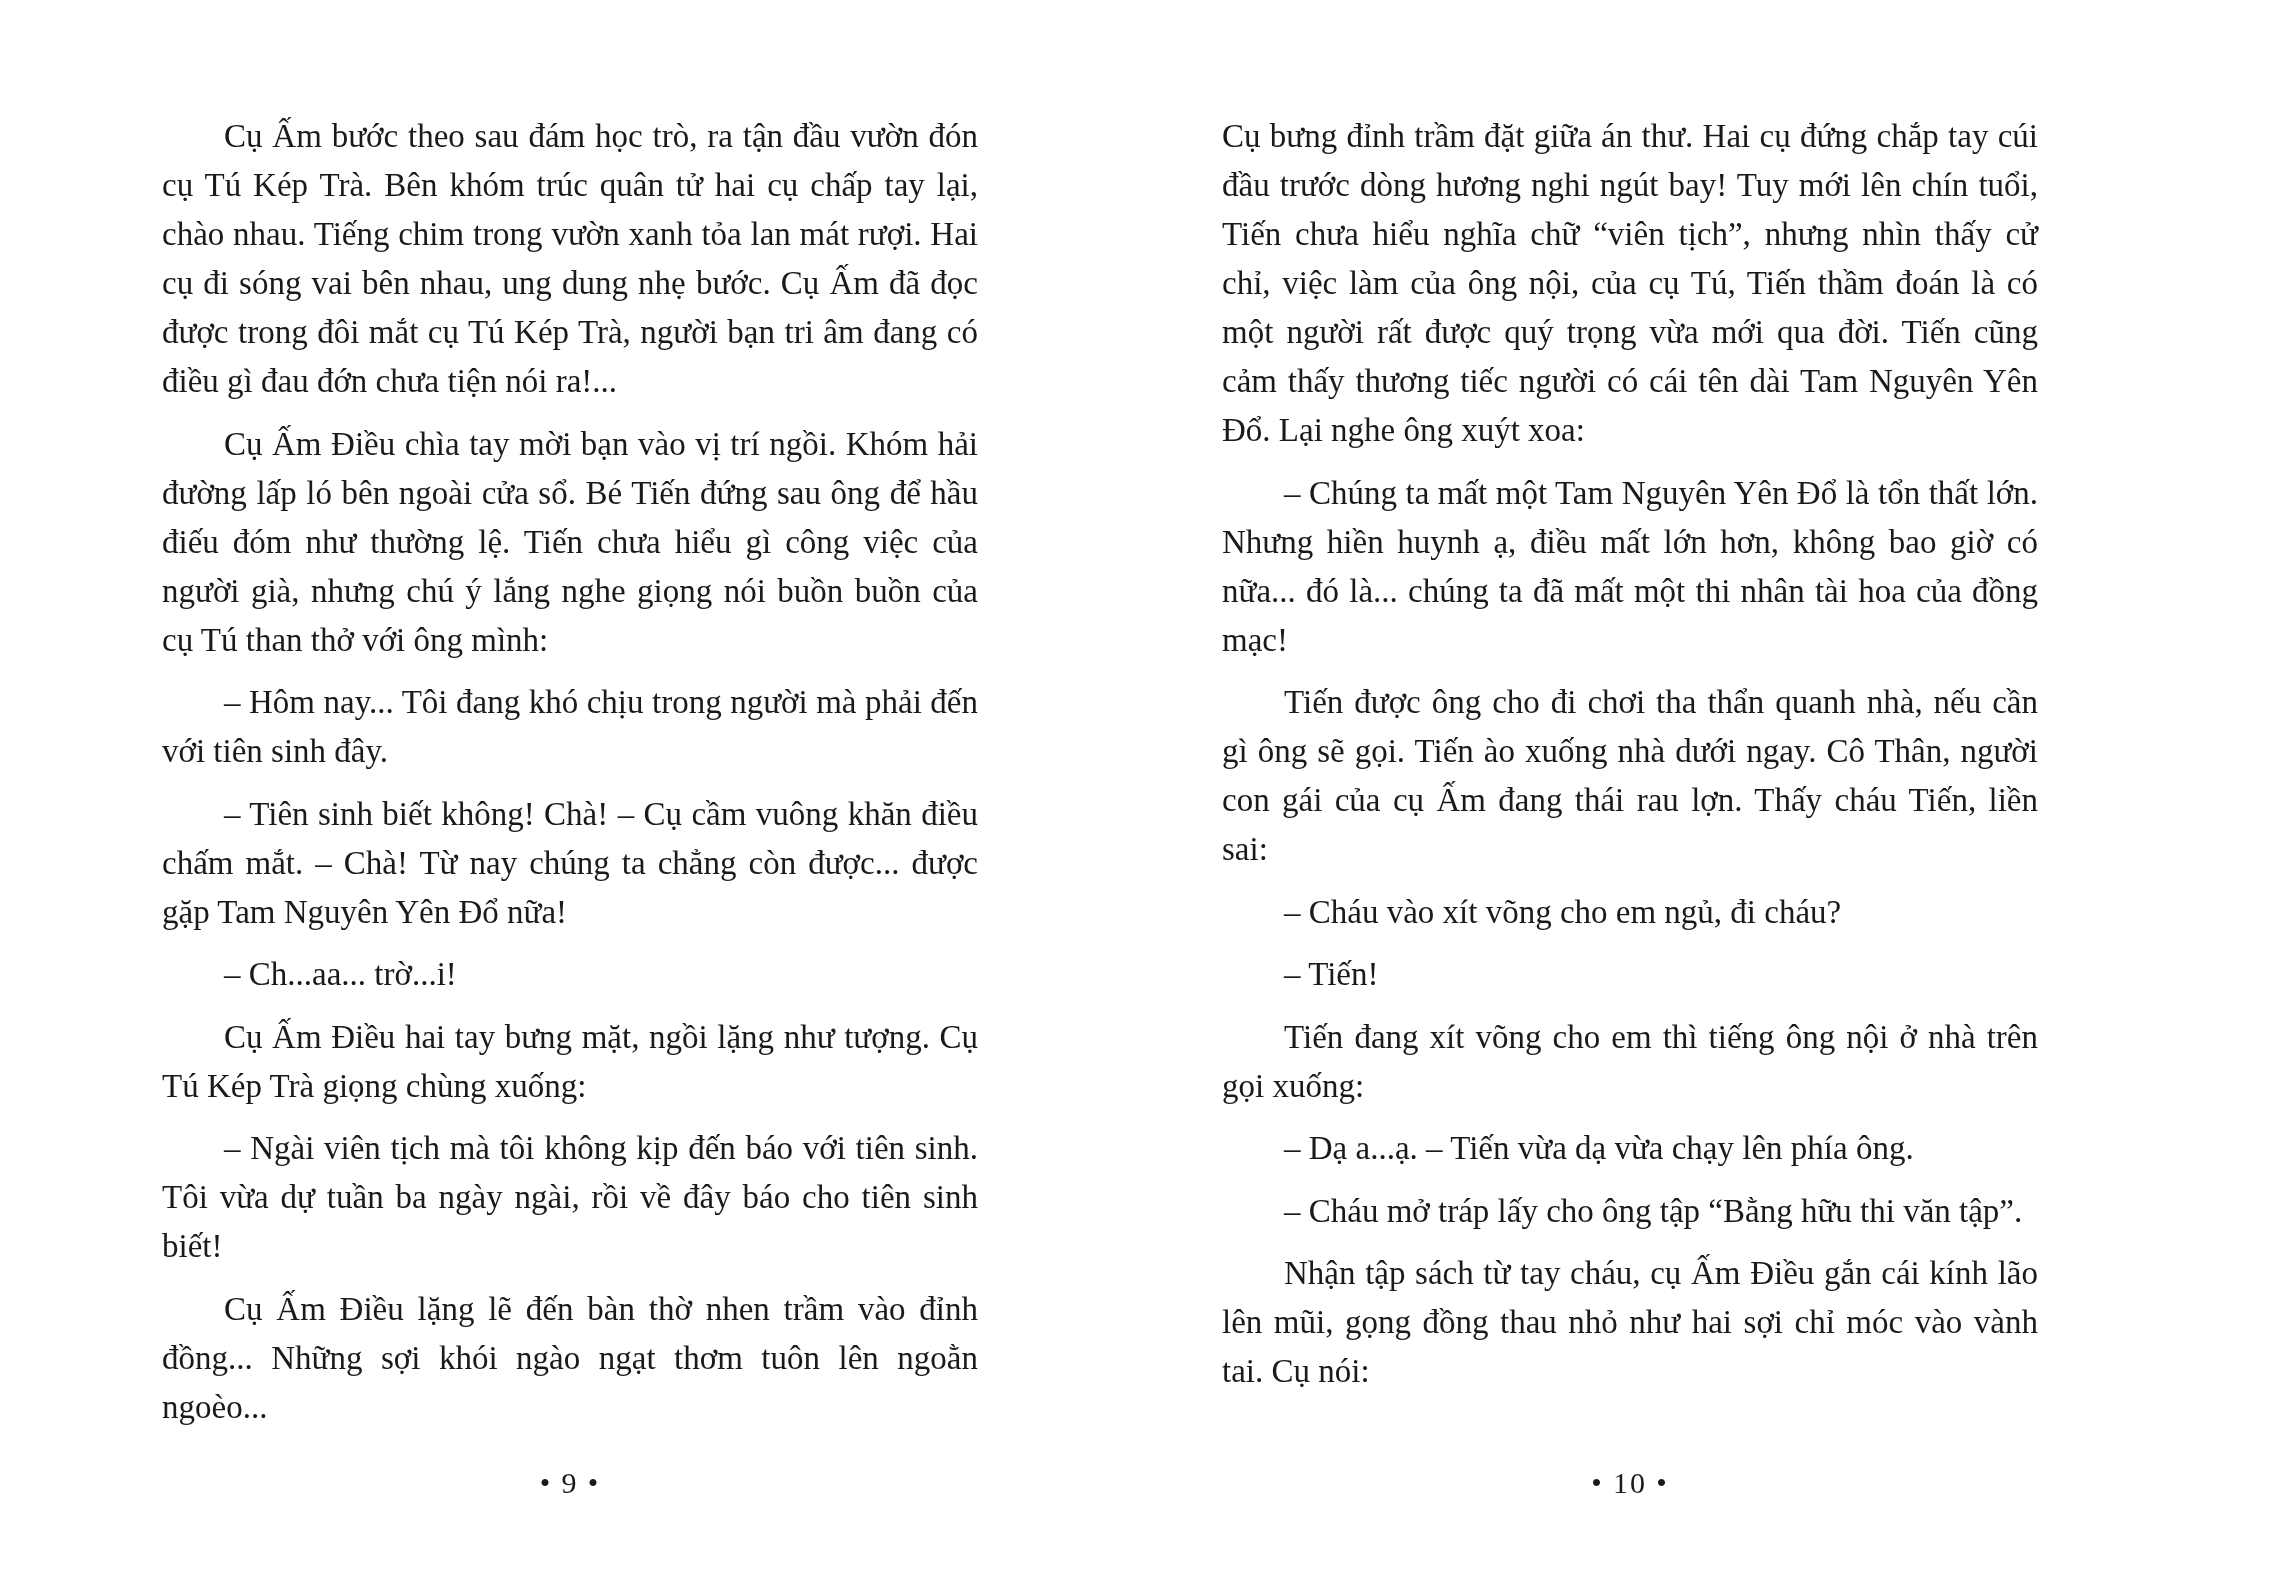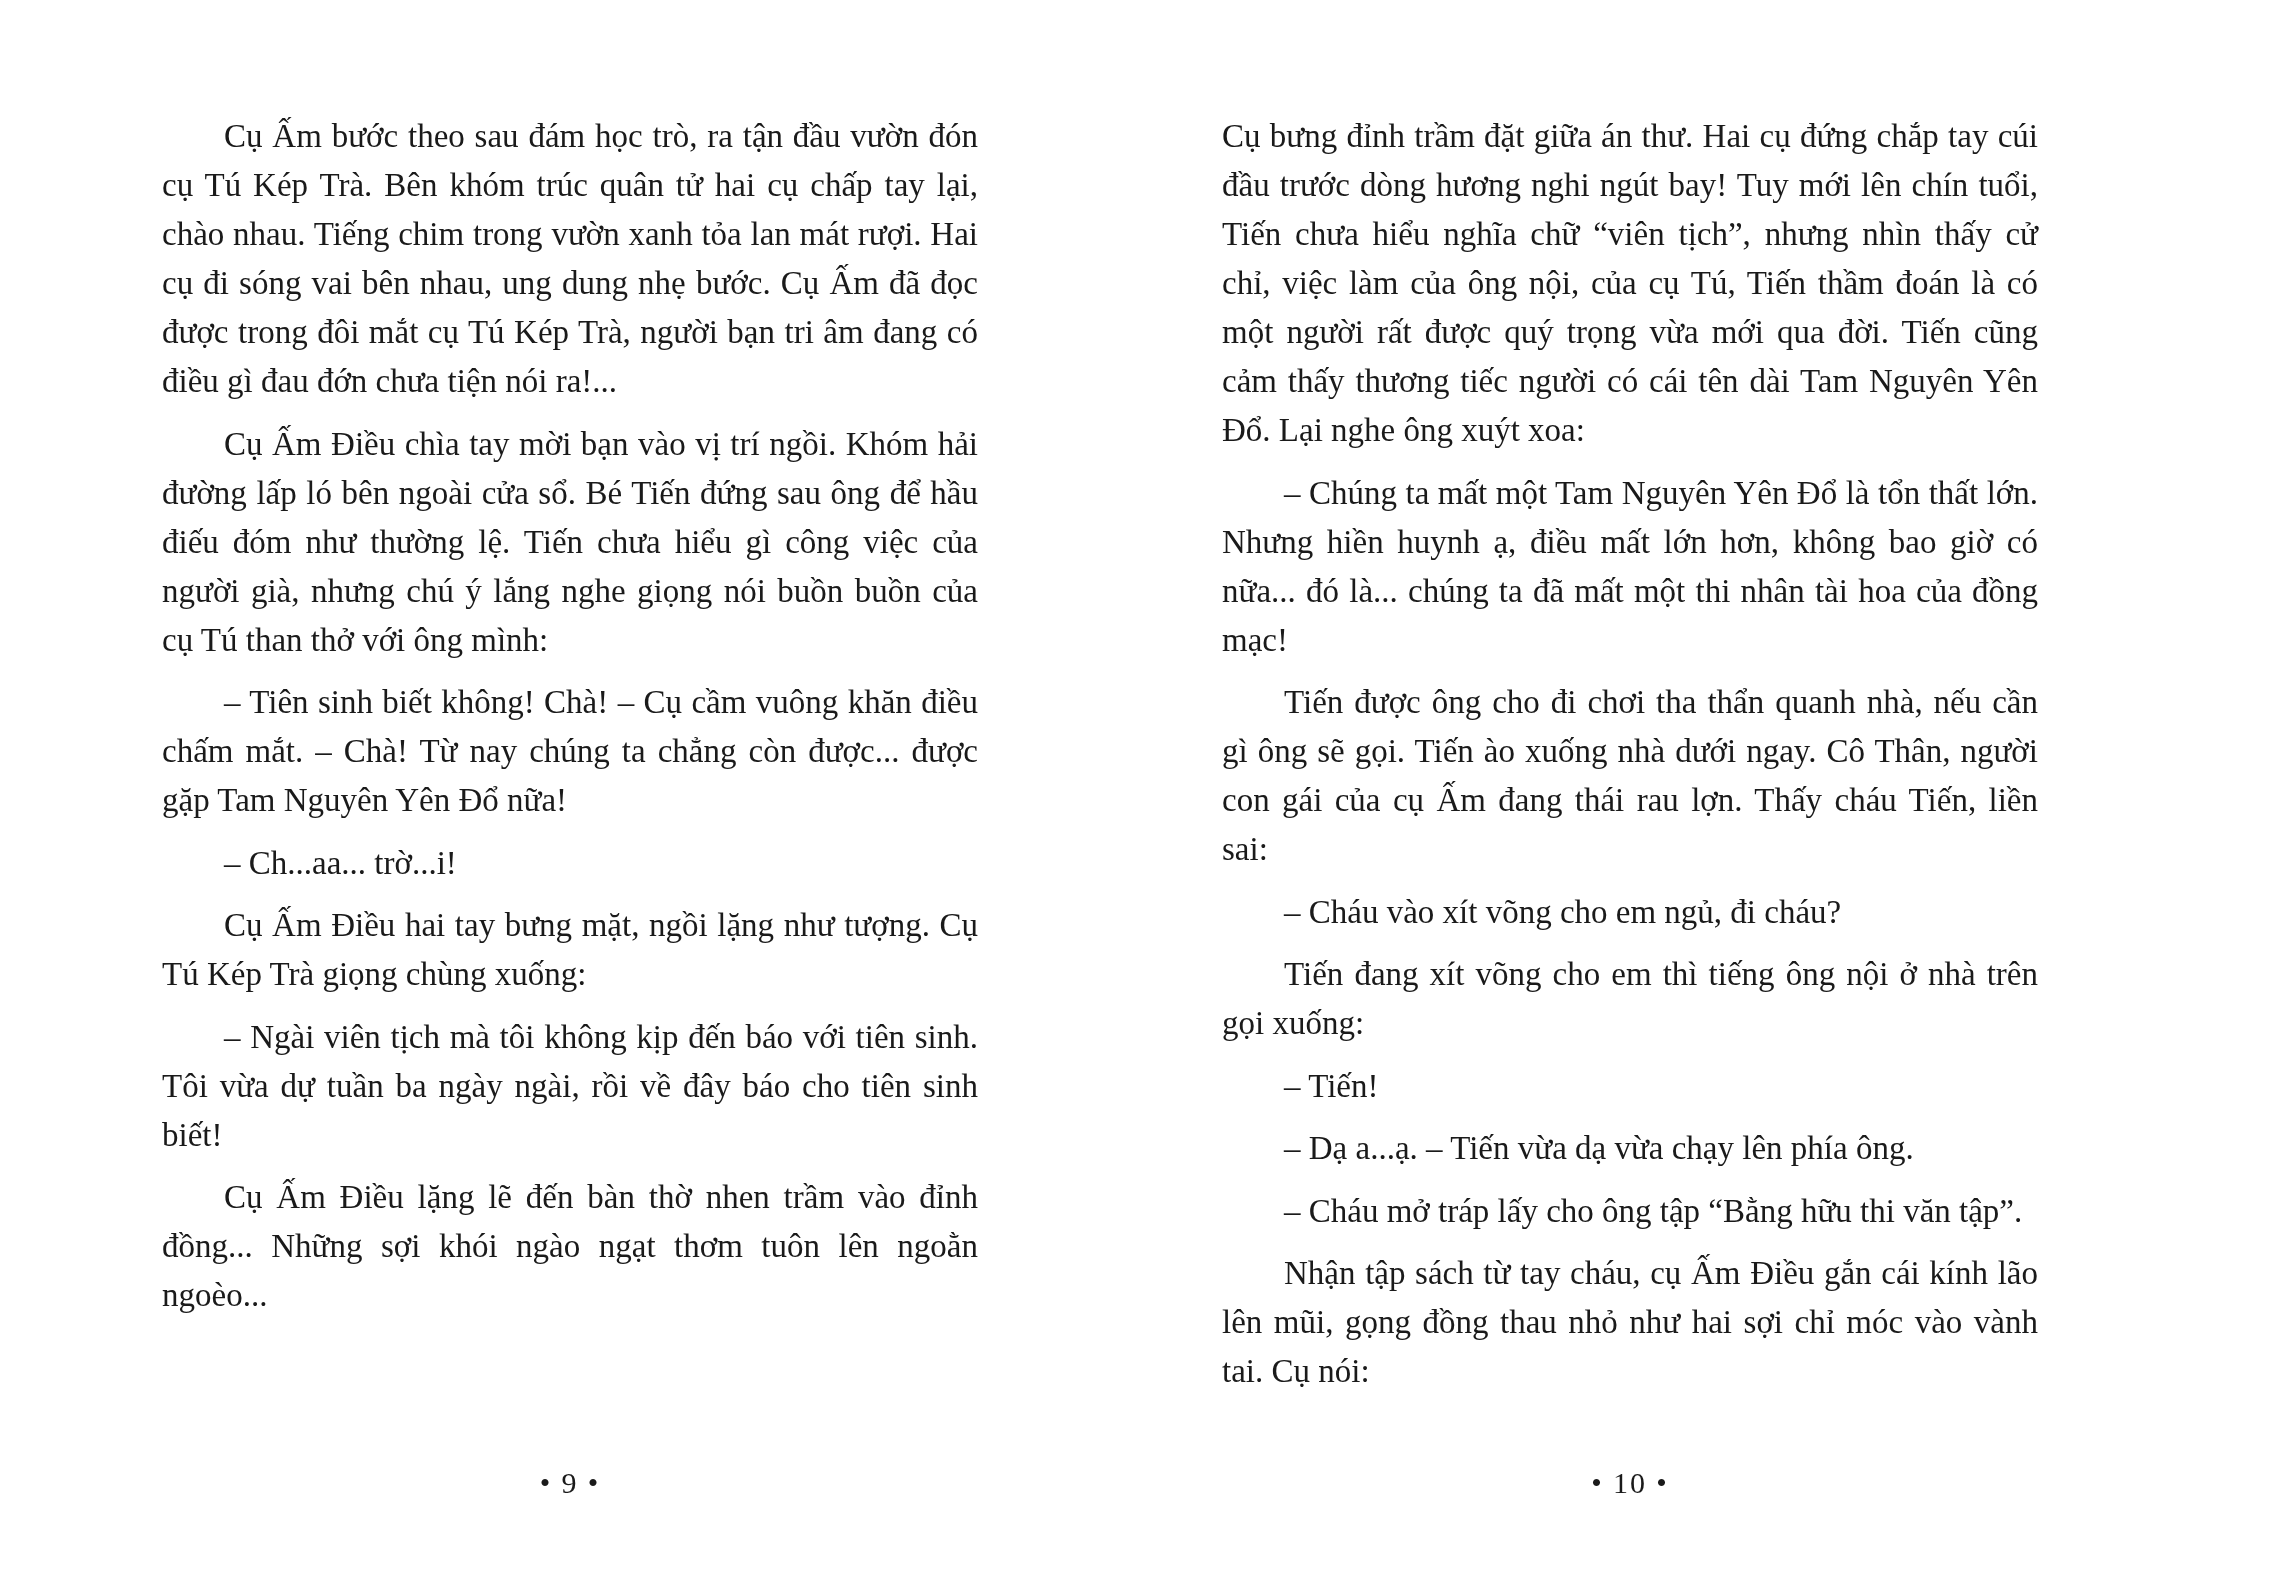--- a/index.html
+++ b/index.html
@@ -50,37 +50,38 @@
 </style>
 </head>
 <body>
 
 <div class="book">
 
   <div class="page page-left">
     <div class="page-text">
       <p class="para indent">Cụ Ấm bước theo sau đám học trò, ra tận đầu vườn đón cụ Tú Kép Trà. Bên khóm trúc quân tử hai cụ chấp tay lại, chào nhau. Tiếng chim trong vườn xanh tỏa lan mát rượi. Hai cụ đi sóng vai bên nhau, ung dung nhẹ bước. Cụ Ấm đã đọc được trong đôi mắt cụ Tú Kép Trà, người bạn tri âm đang có điều gì đau đớn chưa tiện nói ra!...</p>
       <p class="para indent">Cụ Ấm Điều chìa tay mời bạn vào vị trí ngồi. Khóm hải đường lấp ló bên ngoài cửa sổ. Bé Tiến đứng sau ông để hầu điếu đóm như thường lệ. Tiến chưa hiểu gì công việc của người già, nhưng chú ý lắng nghe giọng nói buồn buồn của cụ Tú than thở với ông mình:</p>
+      <p class="para indent">– Hôm nay... Tôi đang khó chịu trong người mà phải đến với tiên sinh đây.</p>
       <p class="para indent">– Tiên sinh biết không! Chà! – Cụ cầm vuông khăn điều chấm mắt. – Chà! Từ nay chúng ta chẳng còn được... được gặp Tam Nguyên Yên Đổ nữa!</p>
       <p class="para indent">– Ch...aa... trờ...i!</p>
       <p class="para indent">Cụ Ấm Điều hai tay bưng mặt, ngồi lặng như tượng. Cụ Tú Kép Trà giọng chùng xuống:</p>
       <p class="para indent">– Ngài viên tịch mà tôi không kịp đến báo với tiên sinh. Tôi vừa dự tuần ba ngày ngài, rồi về đây báo cho tiên sinh biết!</p>
       <p class="para indent">Cụ Ấm Điều lặng lẽ đến bàn thờ nhen trầm vào đỉnh đồng... Những sợi khói ngào ngạt thơm tuôn lên ngoằn ngoèo...</p>
     </div>
     <div class="pageno">• 9 •</div>
   </div>
 
   <div class="page page-right">
     <div class="page-text">
       <p class="para">Cụ bưng đỉnh trầm đặt giữa án thư. Hai cụ đứng chắp tay cúi đầu trước dòng hương nghi ngút bay! Tuy mới lên chín tuổi, Tiến chưa hiểu nghĩa chữ “viên tịch”, nhưng nhìn thấy cử chỉ, việc làm của ông nội, của cụ Tú, Tiến thầm đoán là có một người rất được quý trọng vừa mới qua đời. Tiến cũng cảm thấy thương tiếc người có cái tên dài Tam Nguyên Yên Đổ. Lại nghe ông xuýt xoa:</p>
       <p class="para indent">– Chúng ta mất một Tam Nguyên Yên Đổ là tổn thất lớn. Nhưng hiền huynh ạ, điều mất lớn hơn, không bao giờ có nữa... đó là... chúng ta đã mất một thi nhân tài hoa của đồng mạc!</p>
       <p class="para indent">Tiến được ông cho đi chơi tha thẩn quanh nhà, nếu cần gì ông sẽ gọi. Tiến ào xuống nhà dưới ngay. Cô Thân, người con gái của cụ Ấm đang thái rau lợn. Thấy cháu Tiến, liền sai:</p>
       <p class="para indent">– Cháu vào xít võng cho em ngủ, đi cháu?</p>
+      <p class="para indent">– Tiến!</p>
       <p class="para indent">Tiến đang xít võng cho em thì tiếng ông nội ở nhà trên gọi xuống:</p>
-      <p class="para indent">– Tiến!</p>
       <p class="para indent">– Dạ a...ạ. – Tiến vừa dạ vừa chạy lên phía ông.</p>
       <p class="para indent">– Cháu mở tráp lấy cho ông tập “Bằng hữu thi văn tập”.</p>
       <p class="para indent">Nhận tập sách từ tay cháu, cụ Ấm Điều gắn cái kính lão lên mũi, gọng đồng thau nhỏ như hai sợi chỉ móc vào vành tai. Cụ nói:</p>
     </div>
     <div class="pageno">• 10 •</div>
   </div>
 
 </div>
 
 

